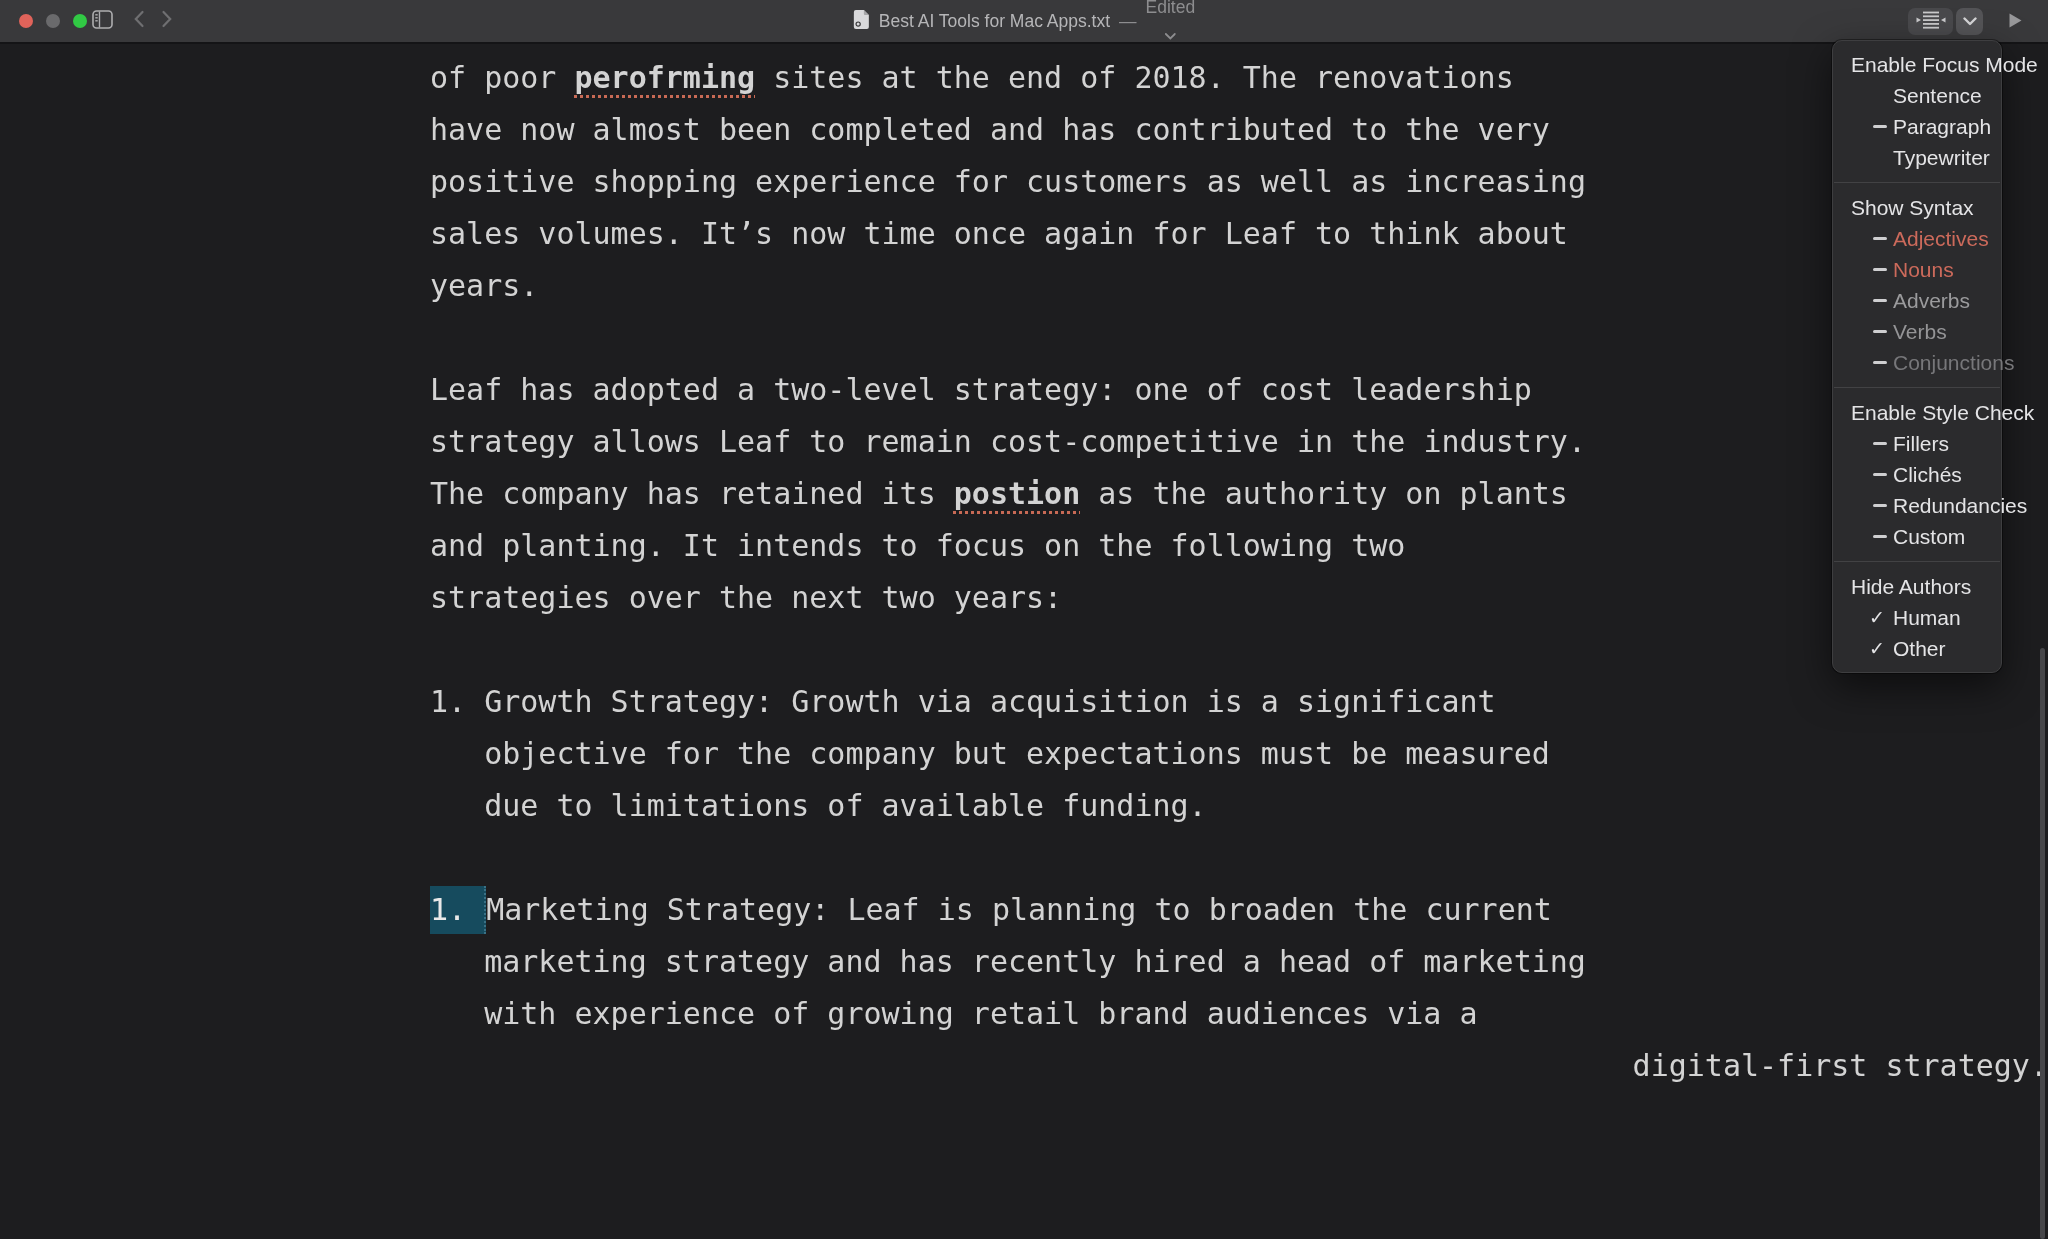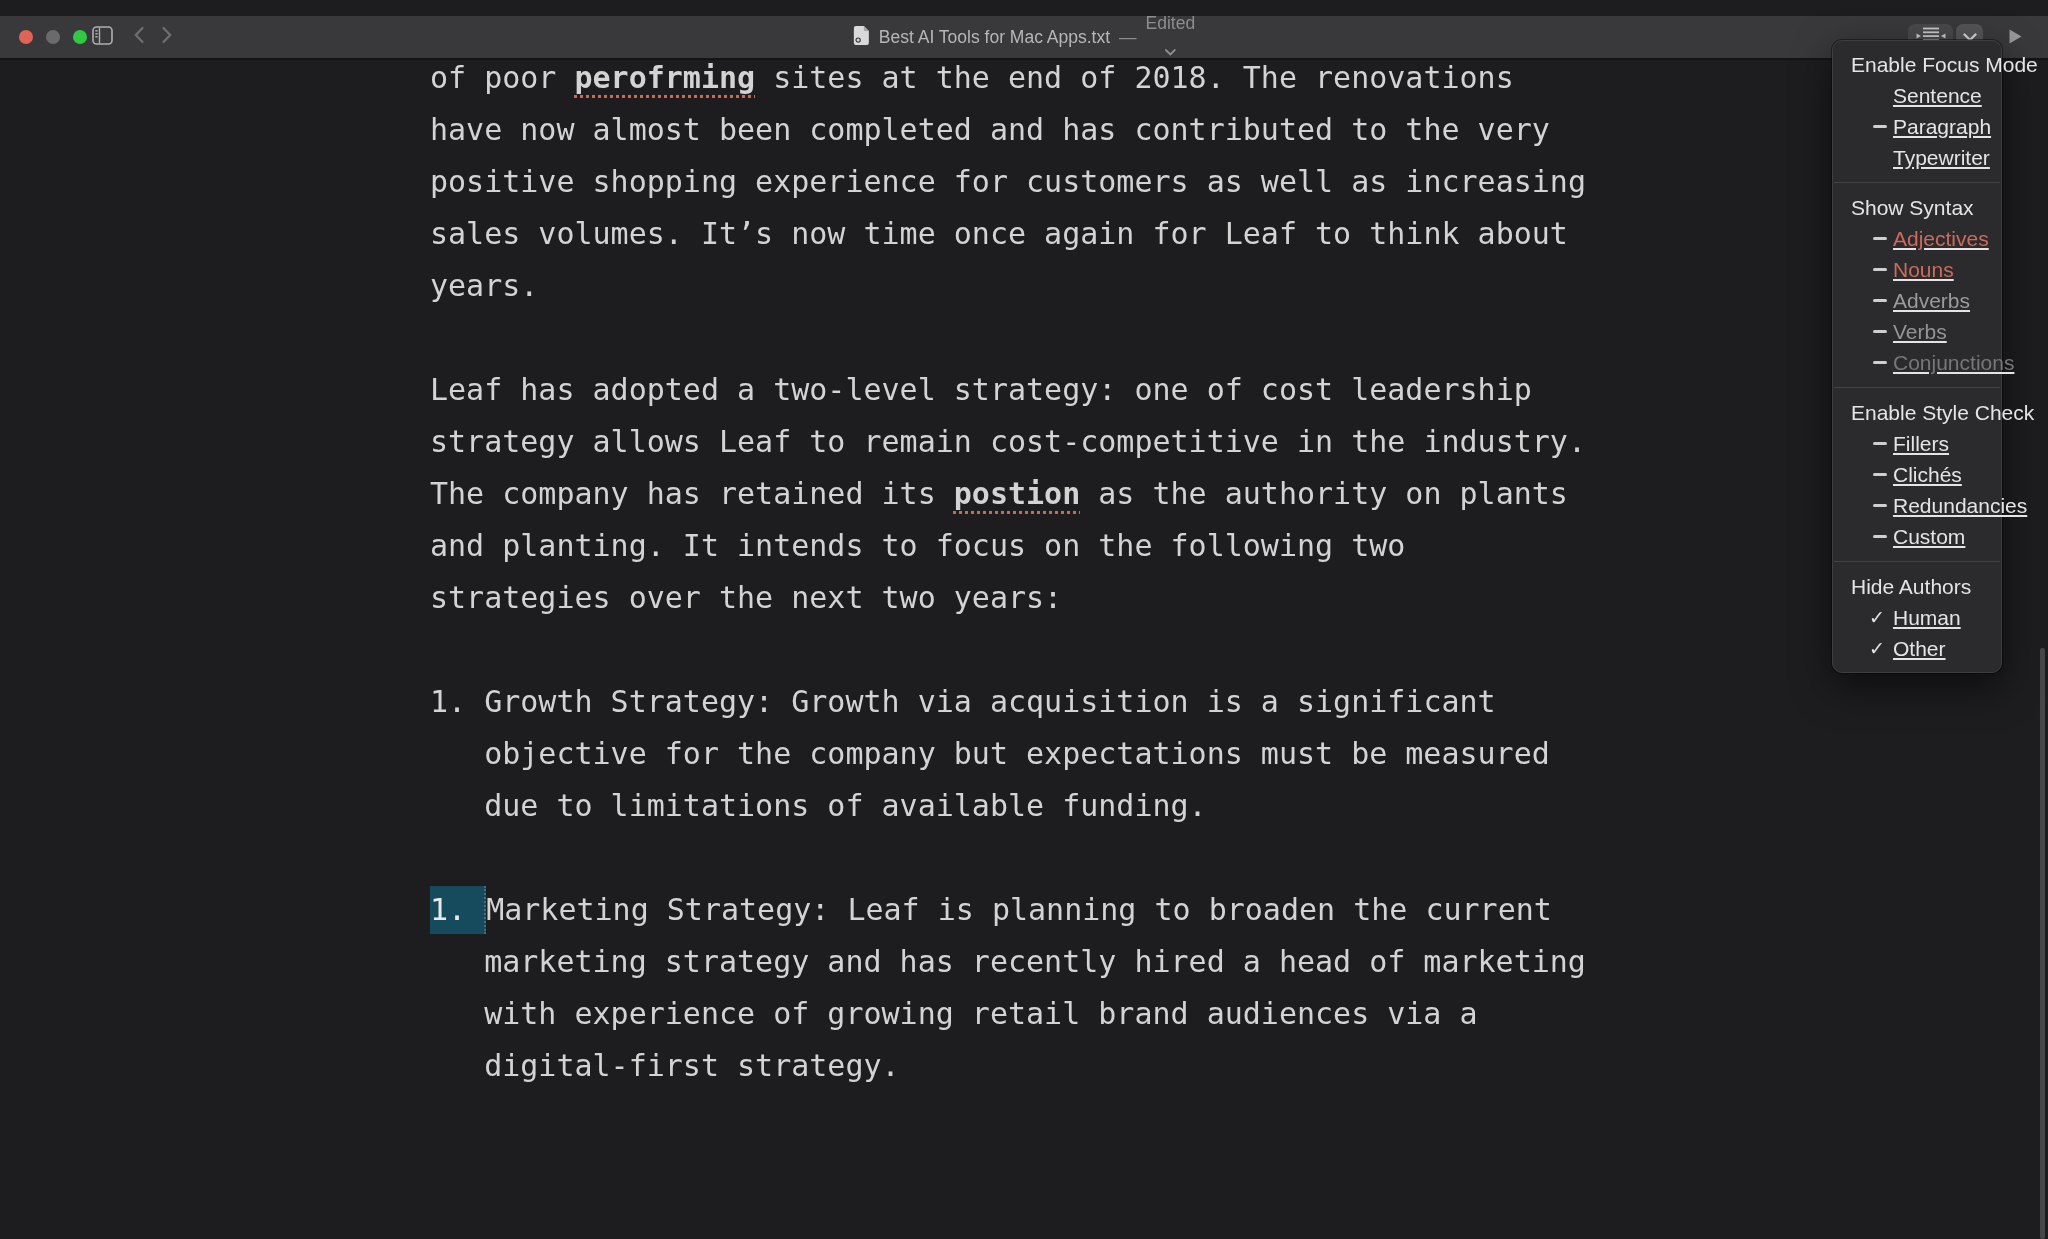--- a/index.html
+++ b/index.html
@@ -4,21 +4,21 @@
 <style>
   html,body{margin:0;padding:0;}
   body{
     width:2048px;height:1239px;position:relative;overflow:hidden;
     background:#1d1d1f;font-family:"Liberation Sans",sans-serif;
   }
 
   
   .titlebar{
     position:absolute;top:0;left:0;right:0;height:42px;
-    background:#39393b;border-bottom:2px solid #141416;z-index:2;margin-top:16px;
+    background:#39393b;border-bottom:2px solid #141416;z-index:2;
   }
   .traffic{position:absolute;top:14px;width:14px;height:14px;border-radius:50%;}
   .traffic.close{left:19px;background:#e0635a;}
   .traffic.minimize{left:46px;background:#6a6a6c;}
   .traffic.zoom{left:73px;background:#31c944;}
   .tb-icon-btn{position:absolute;top:0;height:42px;display:flex;align-items:center;justify-content:center;background:none;border:none;padding:0;cursor:default;}
   .sidebar-toggle{left:90px;width:24px;}
   .nav-back{left:130px;width:18px;}
   .nav-forward{left:158px;width:18px;}
 
@@ -57,21 +57,21 @@
 
   
   .menu{
     position:absolute;left:1832px;top:40px;width:170px;
     background:#2b2b2d;border:1px solid #3e3e40;border-radius:10px;
     box-shadow:0 14px 38px rgba(0,0,0,.55),0 0 0 1px rgba(0,0,0,.4);
     padding:8px 0;z-index:5;font-size:21px;color:#e4e4e6;box-sizing:border-box;
   }
   .menu-item{position:relative;height:31px;display:flex;align-items:center;white-space:nowrap;}
   .menu-item.header{padding-left:18px;}
-  .menu-item.option{padding-left:60px;text-decoration:underline;}
+  .menu-item.option{padding-left:60px;}
   .prefix-dash{position:absolute;left:40px;top:50%;margin-top:-1.5px;width:14px;height:3px;border-radius:1.5px;background:#cfcfd1;}
   .prefix-check{position:absolute;left:36px;top:50%;transform:translateY(-52%);font-size:19px;color:#e4e4e6;}
   .menu-separator{height:1px;background:#424244;margin:9px 1px;}
 
   
   .scroll-thumb{
     position:absolute;left:2040px;top:648px;width:5px;height:591px;
     background:#47474a;border-radius:2.5px;z-index:1;
   }
 </style>
@@ -178,21 +178,21 @@
     </div>
     <div class="para">
       <div class="line"><span>1. Growth Strategy: Growth via acquisition is a significant</span></div>
       <div class="line" style="padding-left: 3ch;"><span>objective for the company but expectations must be measured</span></div>
       <div class="line" style="padding-left: 3ch;"><span>due to limitations of available funding.</span></div>
     </div>
     <div class="para">
       <div class="line"><span class="seg-selected">1. </span><span>Marketing Strategy: Leaf is planning to broaden the current</span></div>
       <div class="line" style="padding-left: 3ch;"><span>marketing strategy and has recently hired a head of marketing</span></div>
       <div class="line" style="padding-left: 3ch;"><span>with experience of growing retail brand audiences via a</span></div>
-      <div class="line" style="padding-left: 3ch;"><span>digital-first strategy.</span></div>
+      <div class="line" style="padding-left: 3ch; text-align: right;"><span>digital-first strategy.</span></div>
     </div>
   </div>
 
 <div class="menu" id="menu">
     <div class="menu-item header">
       <span>Enable Focus Mode</span>
     </div>
     <div class="menu-item option">
       <span>Sentence</span>
     </div>

